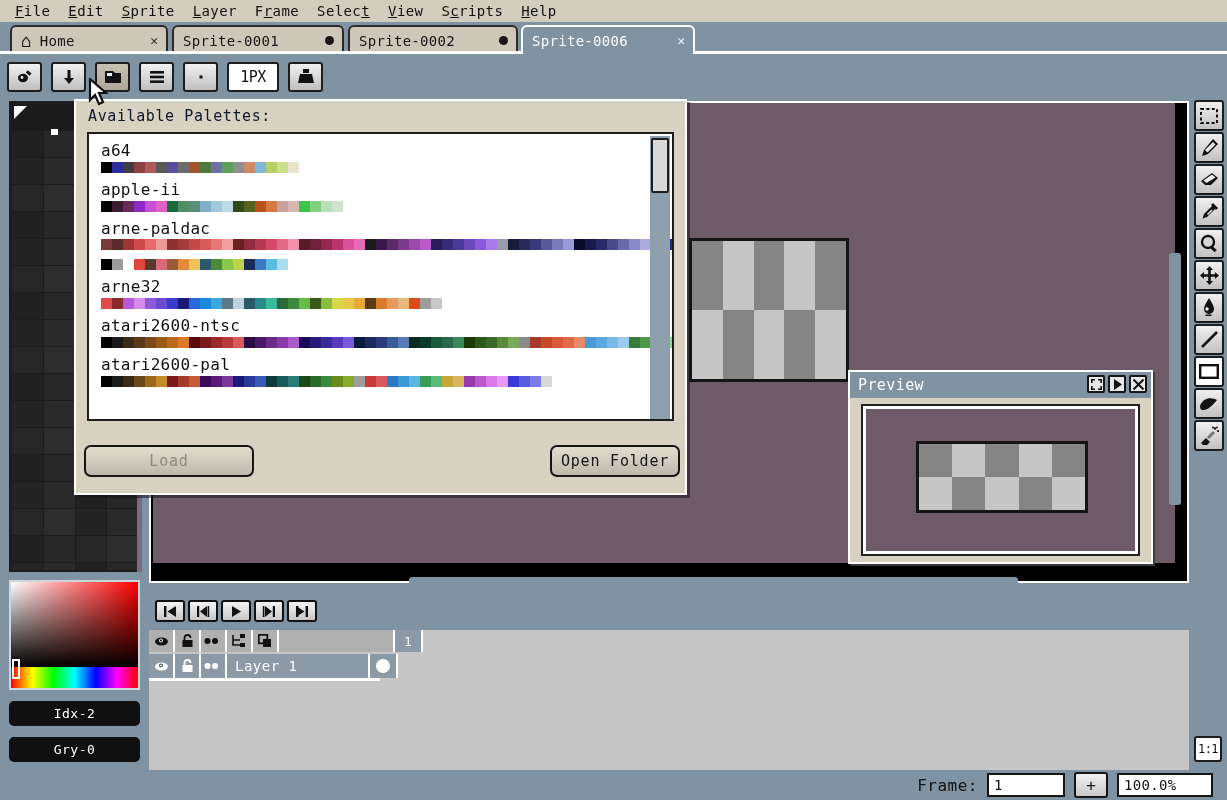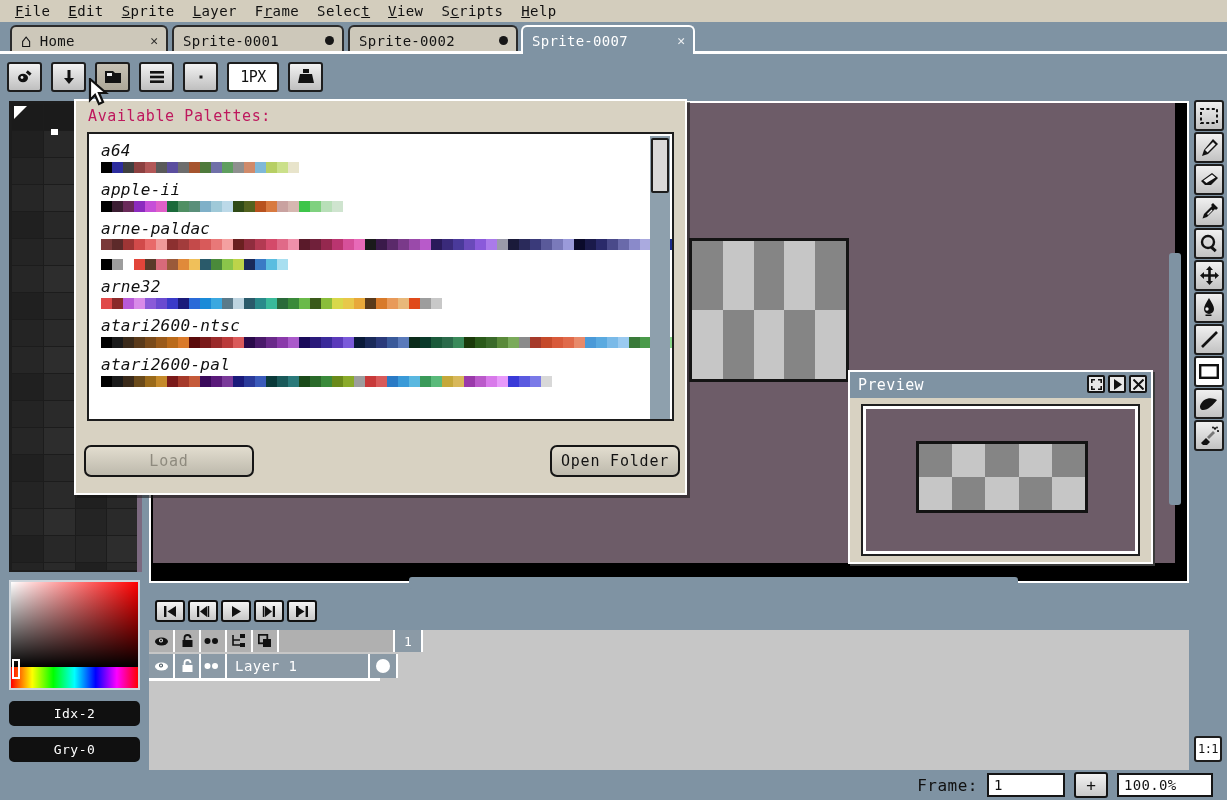--- a/index.html
+++ b/index.html
@@ -286,29 +286,29 @@
   
   #dialog {
     position: absolute; left: 74px; top: 99px; width: 613px; height: 396px;
     background: #d8d2c2;
     border: 2px solid #ffffff;
     box-shadow: 3px 3px 0 rgba(20,20,20,.55);
     z-index: 50;
   }
   #dlg-title {
     position: absolute; left: 12px; top: 6px;
-    font-size: 15px; color: #be185d; letter-spacing: .6px;
+    font-size: 15px; color: #0f172a; letter-spacing: .6px;
   }
   #dlg-list {
     position: absolute; left: 11px; top: 31px; width: 587px; height: 289px;
     background: #ffffff;
     border: 2px solid #1d1d1d;
     overflow: hidden;
   }
-  .pal-entry { position: relative; padding: 9px 0 0 12px; font-style: italic; }
+  .pal-entry { position: relative; padding: 9px 0 0 12px; }
   .pal-name {
     font-size: 16px; color: #101010; letter-spacing: .3px;
     margin-bottom: 2px; line-height: 1.05;
   }
   .pal-sw { display: flex; height: 11px; align-items: stretch; }
   .pal-sw i { display: block; width: 11px; height: 11px; }
   .pal-row { display: flex; align-items: flex-end; }
   #dlg-sb-track {
     position: absolute; right: 2px; top: 2px; width: 20px; height: 283px;
     background: #8ea0ad;
@@ -355,21 +355,21 @@
       </div>
       <div class="tab" style="left: 172px; width: 172px;">
         <span class="tlabel">Sprite-0001</span>
         <span class="tdot"></span>
       </div>
       <div class="tab" style="left: 348px; width: 170px;">
         <span class="tlabel">Sprite-0002</span>
         <span class="tdot"></span>
       </div>
       <div class="tab active" style="left: 521px; width: 174px;">
-        <span class="tlabel">Sprite-0007</span>
+        <span class="tlabel">Sprite-0006</span>
         <span class="tclose">✕</span>
       </div>
     </div>
   <div id="tabline"></div>
 
   <div id="ctxbar">
     <div class="ctxbtn">
       <svg width="18" height="18" viewBox="0 0 18 18">
           <ellipse cx="7" cy="10" rx="5" ry="4.2" fill="#121212"></ellipse>
           <circle cx="6" cy="9.5" r="1.4" fill="#e9e9e9"></circle>

